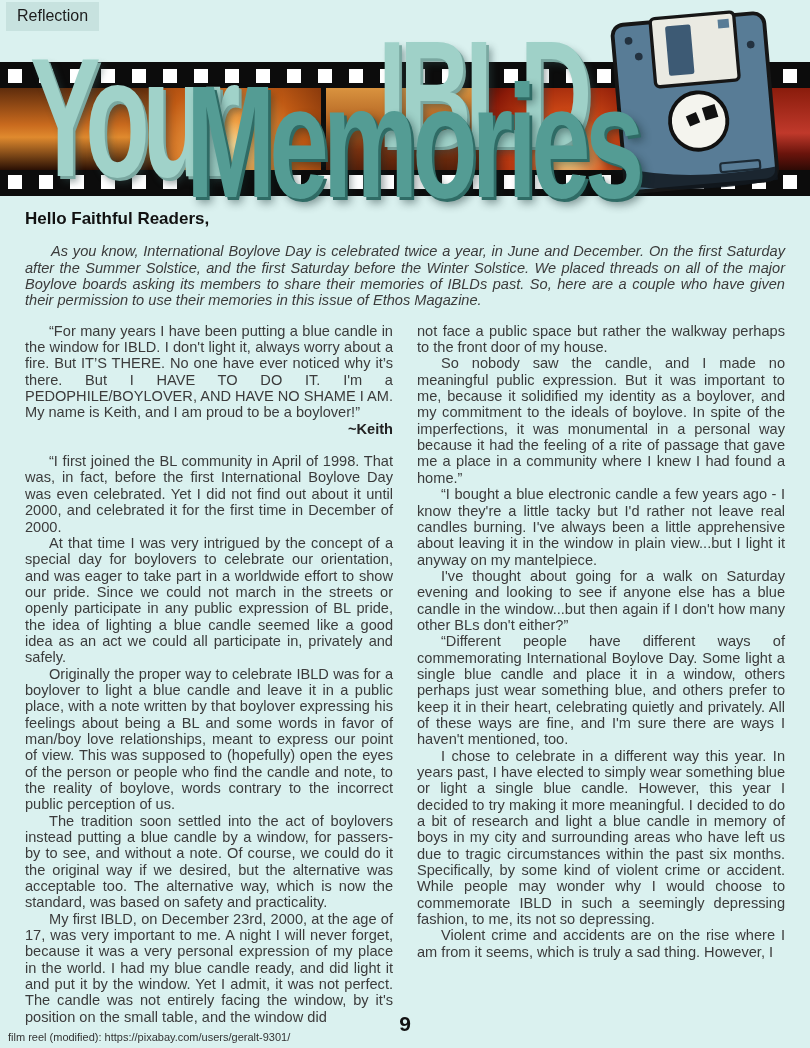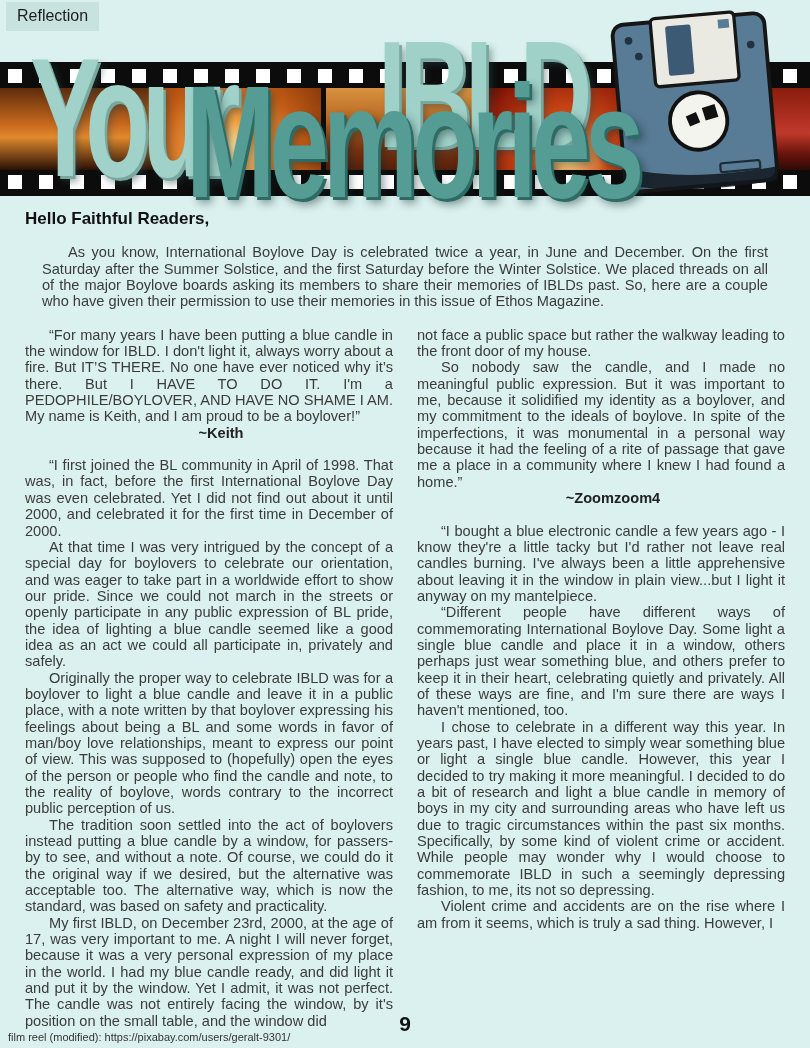--- a/index.html
+++ b/index.html
@@ -64,27 +64,27 @@
   }
   
   .content{
     position:absolute;left:25px;right:25px;top:211px;
     color:#3b3b3b;font-size:14.6px;line-height:16.35px;
   }
   .salutation{
     font-weight:bold;color:#111;font-size:17px;margin:0 0 16px 0;
   }
   .intro{
-    margin:17px;text-align:justify;text-indent:26px;
+    margin:0;text-align:justify;text-indent:26px;font-style:italic;
   }
   .cols{display:flex;gap:24px;margin-top:14px;}
   .col{width:371.5px;}
   .col p{margin:0;text-align:justify;text-indent:24px;}
   .col p.cont{text-indent:0;}
-  .col p.sig{font-weight:bold;color:#222;text-align:center;margin-bottom:16px;}
+  .col p.sig{font-weight:bold;color:#222;text-align:right;margin-bottom:16px;}
   
   .credits{
     position:absolute;left:8px;bottom:4px;font-size:11px;line-height:13px;color:#333;
   }
   .credits div{margin:0;}
   .page-number{
     position:absolute;left:50%;transform:translateX(-50%);bottom:12px;
     font-size:21px;font-weight:bold;color:#111;
   }
 </style>
@@ -137,24 +137,24 @@
       <div class="col">
         <p class="quote">“For many years I have been putting a blue candle in the window for IBLD. I don't light it, always worry about a fire. But IT’S THERE. No one have ever noticed why it’s there. But I HAVE TO DO IT. I'm a PEDOPHILE/BOYLOVER, AND HAVE NO SHAME I AM. My name is Keith, and I am proud to be a boylover!”</p>
         <p class="sig">~Keith</p>
         <p class="quote">“I first joined the BL community in April of 1998. That was, in fact, before the first International Boylove Day was even celebrated. Yet I did not find out about it until 2000, and celebrated it for the first time in December of 2000.</p>
         <p class="para">At that time I was very intrigued by the concept of a special day for boylovers to celebrate our orientation, and was eager to take part in a worldwide effort to show our pride. Since we could not march in the streets or openly participate in any public expression of BL pride, the idea of lighting a blue candle seemed like a good idea as an act we could all participate in, privately and safely.</p>
         <p class="para">Originally the proper way to celebrate IBLD was for a boylover to light a blue candle and leave it in a public place, with a note written by that boylover expressing his feelings about being a BL and some words in favor of man/boy love relationships, meant to express our point of view. This was supposed to (hopefully) open the eyes of the person or people who find the candle and note, to the reality of boylove, words contrary to the incorrect public perception of us.</p>
         <p class="para">The tradition soon settled into the act of boylovers instead putting a blue candle by a window, for passers-by to see, and without a note. Of course, we could do it the original way if we desired, but the alternative was acceptable too. The alternative way, which is now the standard, was based on safety and practicality.</p>
         <p class="para">My first IBLD, on December 23rd, 2000, at the age of 17, was very important to me. A night I will never forget, because it was a very personal expression of my place in the world. I had my blue candle ready, and did light it and put it by the window. Yet I admit, it was not perfect. The candle was not entirely facing the window, by it's position on the small table, and the window did</p>
       </div>
       <div class="col">
-        <p class="cont">not face a public space but rather the walkway leading to the front door of my house.</p>
+        <p class="cont">not face a public space but rather the walkway perhaps to the front door of my house.</p>
         <p class="para">So nobody saw the candle, and I made no meaningful public expression. But it was important to me, because it solidified my identity as a boylover, and my commitment to the ideals of boylove. In spite of the imperfections, it was monumental in a personal way because it had the feeling of a rite of passage that gave me a place in a community where I knew I had found a home.”</p>
-        <p class="sig">~Zoomzoom4</p>
         <p class="quote">“I bought a blue electronic candle a few years ago - I know they're a little tacky but I'd rather not leave real candles burning. I've always been a little apprehensive about leaving it in the window in plain view...but I light it anyway on my mantelpiece.</p>
+        <p class="para">I've thought about going for a walk on Saturday evening and looking to see if anyone else has a blue candle in the window...but then again if I don't how many other BLs don't either?”</p>
         <p class="quote">“Different people have different ways of commemorating International Boylove Day. Some light a single blue candle and place it in a window, others perhaps just wear something blue, and others prefer to keep it in their heart, celebrating quietly and privately. All of these ways are fine, and I'm sure there are ways I haven't mentioned, too.</p>
         <p class="para">I chose to celebrate in a different way this year. In years past, I have elected to simply wear something blue or light a single blue candle. However, this year I decided to try making it more meaningful. I decided to do a bit of research and light a blue candle in memory of boys in my city and surrounding areas who have left us due to tragic circumstances within the past six months. Specifically, by some kind of violent crime or accident. While people may wonder why I would choose to commemorate IBLD in such a seemingly depressing fashion, to me, its not so depressing.</p>
         <p class="para">Violent crime and accidents are on the rise where I am from it seems, which is truly a sad thing. However, I</p>
       </div>
     </div>
   </div>
 
   <div class="credits">
     <div>film reel (modified): https://pixabay.com/users/geralt-9301/</div>
   </div>

